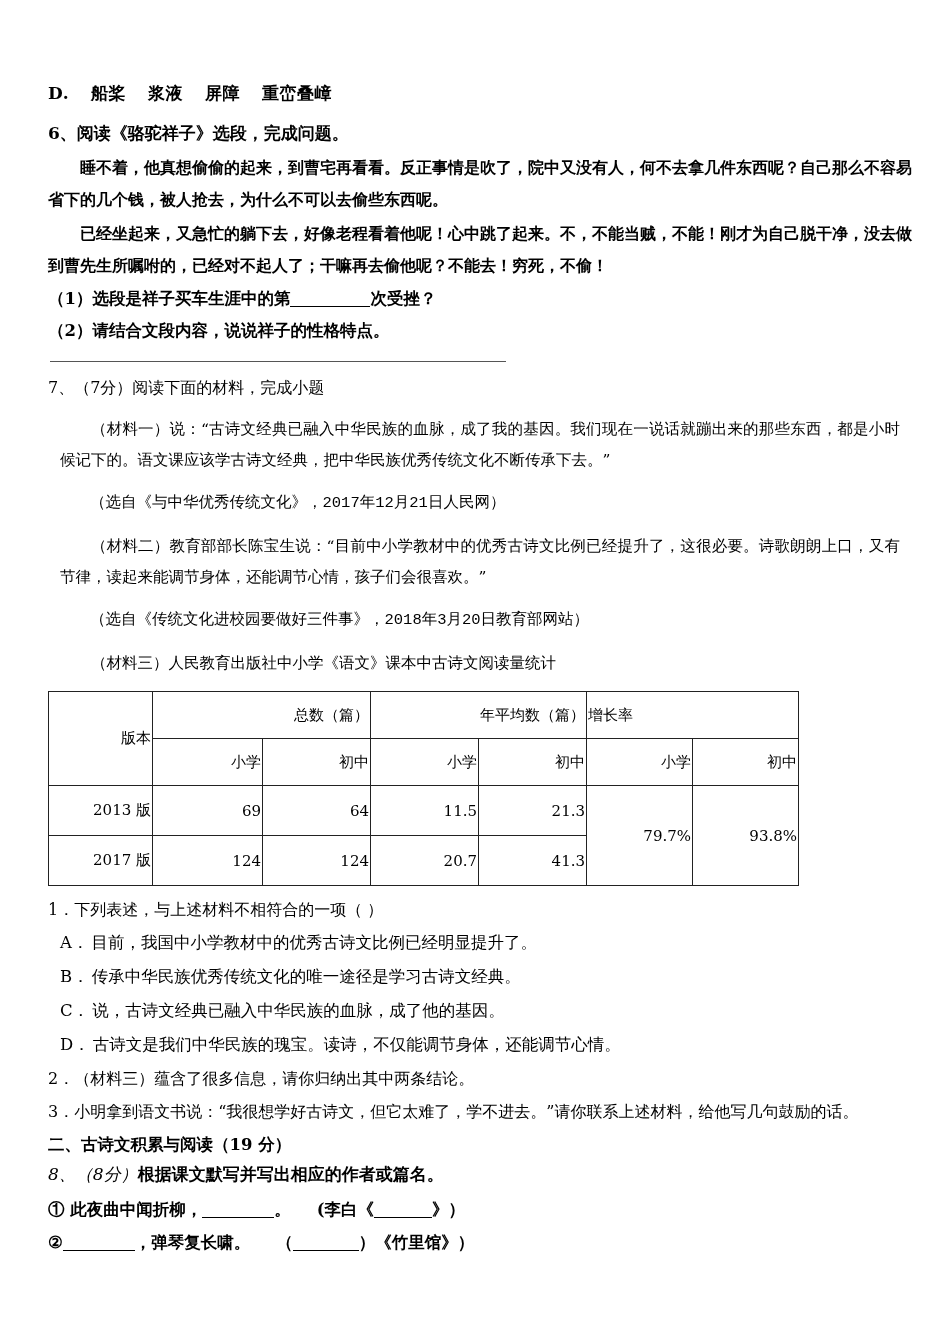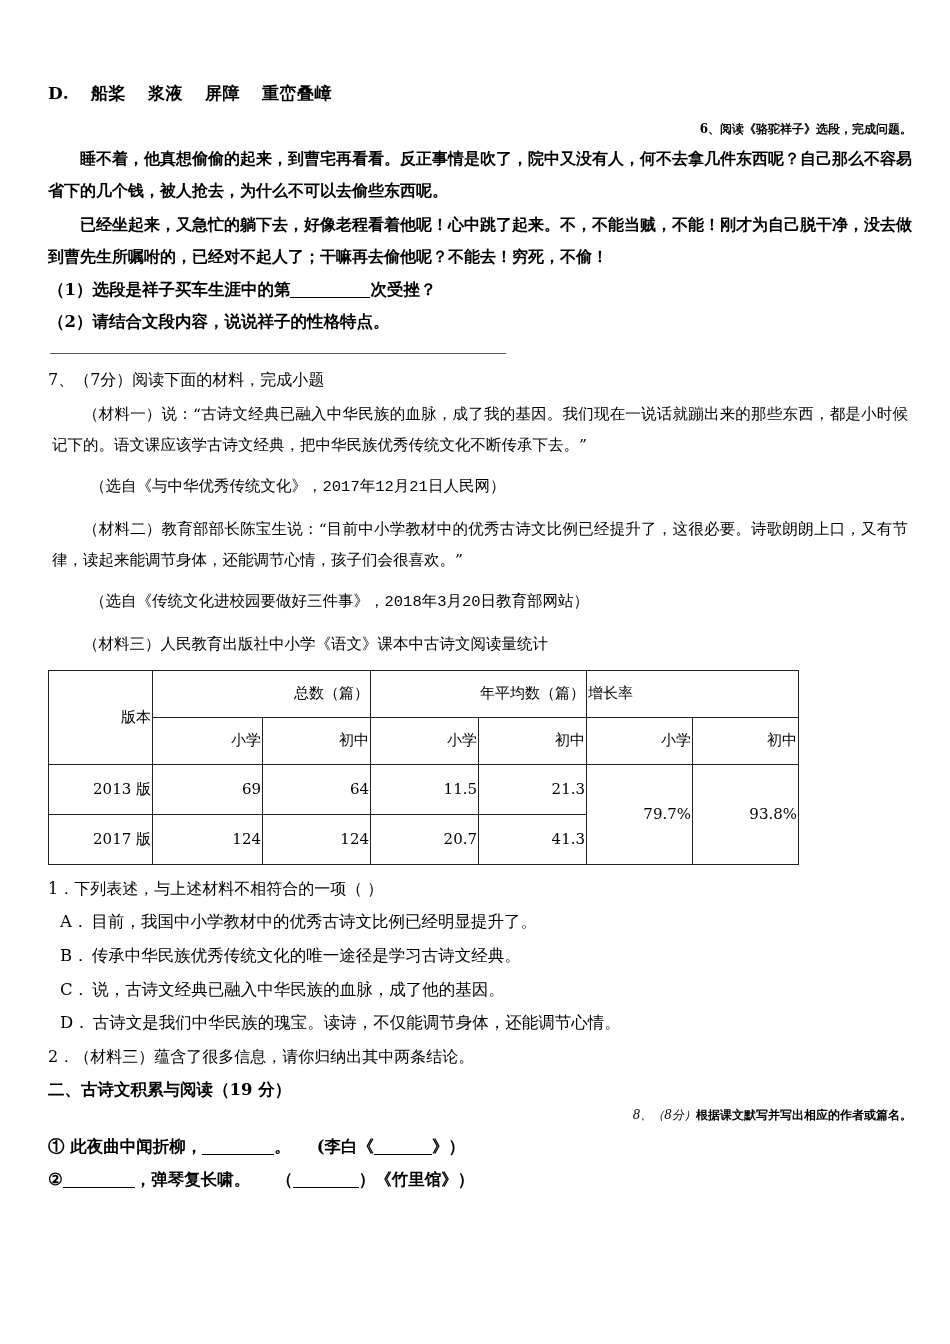--- a/index.html
+++ b/index.html
@@ -27,25 +27,24 @@
     font-family: "DejaVu Serif", "Liberation Serif", serif;
     font-weight: bold;
     font-size: 16px;
     line-height: 2.0;
     margin: 0 0 2px 0;
     text-indent: 2em;
     text-align: justify;
   }
 
   .q-head {
-    font-size: 12px;
+    font-size: 17px;
     line-height: 1.7;
     margin: 0 0 4px 0;
     font-weight: bold;
-    text-align: right;
   }
   .q-head .num { font-weight: normal; font-style: italic; }
 
   .opt-d {
     font-weight: bold;
     font-size: 17px;
     margin: 0 0 14px 0;
     letter-spacing: 0.5px;
   }
   .opt-d .sp { display: inline-block; width: 22px; }
@@ -72,21 +71,21 @@
     height: 0;
     border-bottom: 1.6px solid #555;
     margin: 16px 0 12px 2px;
   }
 
   
   .mat {
     font-family: "DejaVu Serif", "Liberation Serif", serif;
     font-size: 15.5px;
     line-height: 2.0;
-    margin: 4px;
+    margin: 12px;
     text-indent: 2em;
     text-align: justify;
   }
   .mat.src { margin: 11px; font-family: Liberation Mono, monospace; }
 
   
   table.stat {
     border-collapse: collapse;
     width: 750px;
     margin: 10px 0 10px 0;
@@ -221,20 +220,21 @@
     <span class="lab">B．</span><span>传承中华民族优秀传统文化的唯一途径是学习古诗文经典。</span>
   </div>
   <div class="opt">
     <span class="lab">C．</span><span>说，古诗文经典已融入中华民族的血脉，成了他的基因。</span>
   </div>
   <div class="opt">
     <span class="lab">D．</span><span>古诗文是我们中华民族的瑰宝。读诗，不仅能调节身体，还能调节心情。</span>
   </div>
 
   <div class="q-num">2．（材料三）蕴含了很多信息，请你归纳出其中两条结论。</div>
+  <div class="q-num">3．小明拿到语文书说：“我很想学好古诗文，但它太难了，学不进去。”请你联系上述材料，给他写几句鼓励的话。</div>
 
   <div class="section-head">二、古诗文积累与阅读（19 分）</div>
 
   <div class="q-head">
     <span class="num">8、（8分）</span><span>根据课文默写并写出相应的作者或篇名。</span>
   </div>
 
   <div class="fill">
     <span>① 此夜曲中闻折柳，</span><span class="blank-inline bl-72"></span><span>。</span><span class="gap"></span><span>(李白《</span><span class="blank-inline bl-58"></span><span>》）</span>
   </div>

